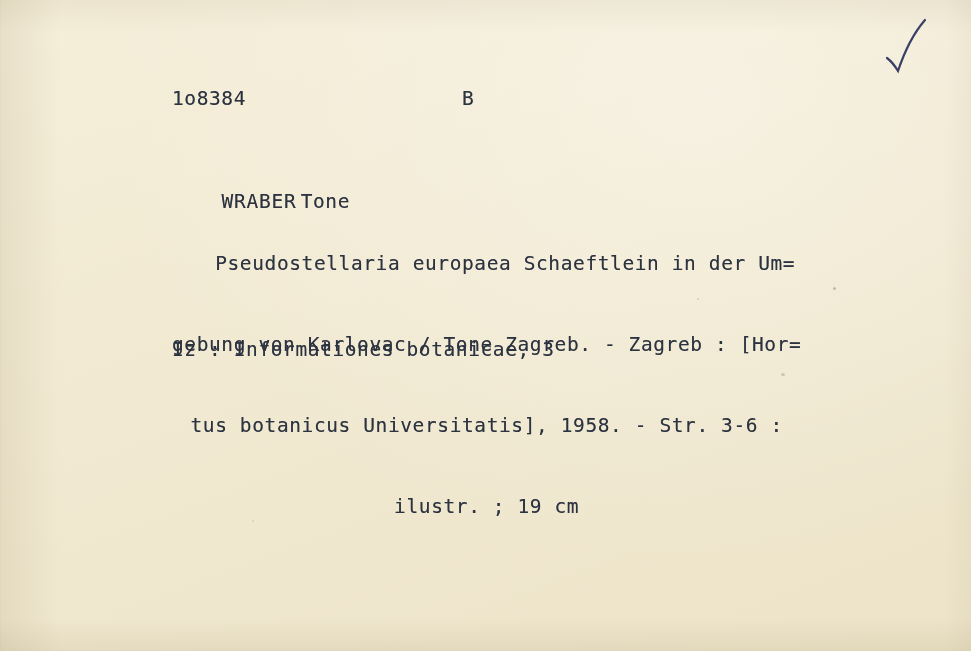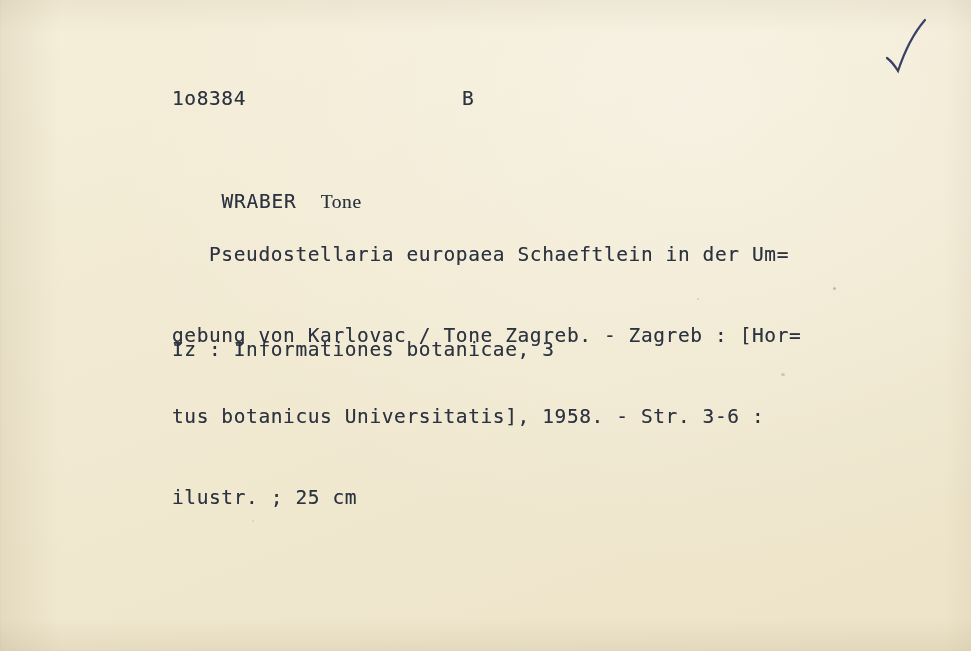--- a/index.html
+++ b/index.html
@@ -62,27 +62,27 @@
   }
 
   #author-line {
     left: 172px;
     top: 161px;
   }
   #author-surname {
     letter-spacing: 0.8px;
   }
   #author-forename {
-    margin-left: 24px;
-    font-family: Liberation Serif, serif;
+    margin-left: 4px;
   }
 
   #title-block {
     left: 172px;
-    top: 187px;
+    top: 196px;
+    text-align: center;
   }
   #title-block .line {
     display: block;
   }
 
   #series-note {
     left: 172px;
     top: 336px;
   }
 
@@ -125,21 +125,21 @@
   <div class="typed" id="class-letter">B</div>
 
   <div class="typed" id="author-line">
     <span id="author-surname">WRABER</span><span id="author-forename">Tone</span>
   </div>
 
   <div class="typed" id="title-block">
     <span class="line">   Pseudostellaria europaea Schaeftlein in der Um=</span>
     <span class="line">gebung von Karlovac / Tone Zagreb. - Zagreb : [Hor=</span>
     <span class="line">tus botanicus Universitatis], 1958. - Str. 3-6 :</span>
-    <span class="line">ilustr. ; 25 cm</span>
+    <span class="line">ilustr. ; 19 cm</span>
   </div>
 
   <div class="typed" id="series-note">Iz : Informationes botanicae, 3</div>
 
   <div class="checkmark">
     <svg width="48" height="58" viewBox="0 0 48 58" fill="none">
       <path d="M2 40 C6 43 10 48 13 53 C18 38 27 17 40 2" stroke="#3a3f66" stroke-width="2.2" stroke-linecap="round" fill="none"></path>
     </svg>
   </div>
 

